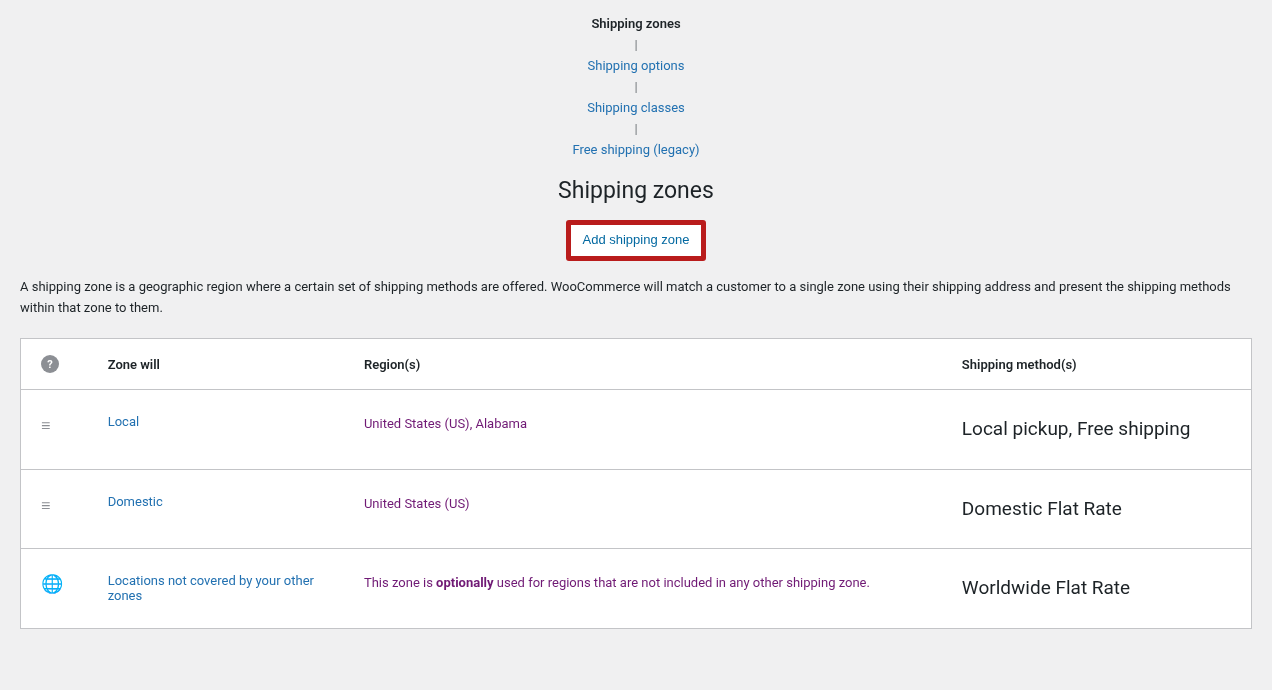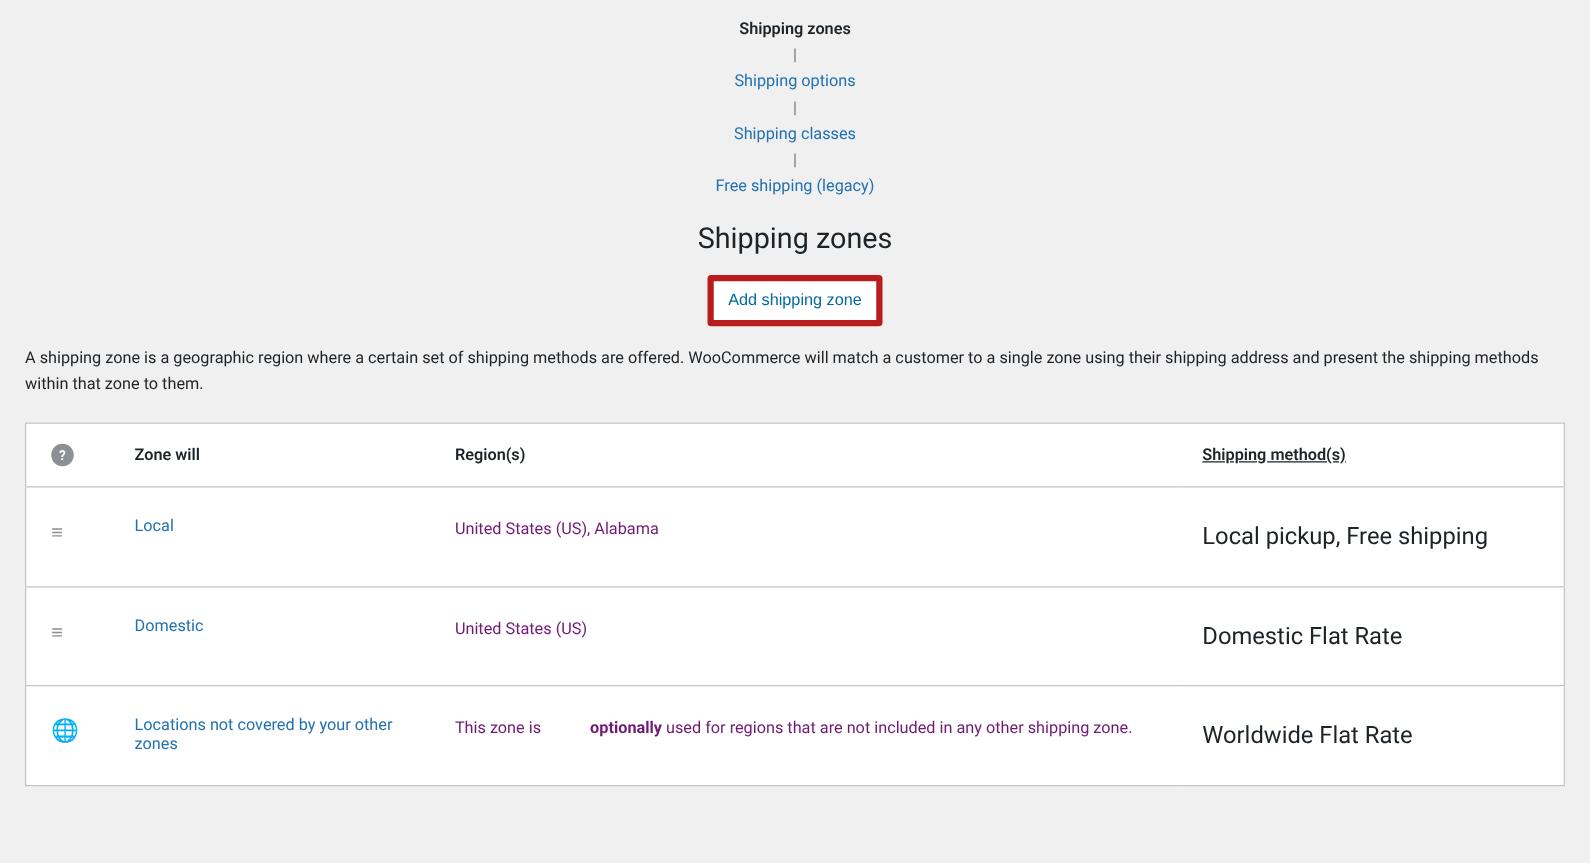--- a/index.html
+++ b/index.html
@@ -102,21 +102,20 @@
     .th-zone {
       width: 240px;
     }
 
     .th-region {
       width: 560px;
     }
 
     .th-method {
       width: 290px;
-      text-decoration: underline;
     }
 
     .table-row {
       border-bottom: 1px solid #c3c4c7;
     }
 
     .table-row:last-child {
       border-bottom: none;
     }
 
@@ -153,21 +152,20 @@
       line-height: 1.6;
     }
 
     .globe-icon {
       color: #8c8f94;
       font-size: 18px;
     }
 
     .optionally {
       font-weight: 700;
-      margin-left: 36px;
     }
 
     .help-icon {
       display: inline-flex;
       align-items: center;
       justify-content: center;
       width: 18px;
       height: 18px;
       background: #8c8f94;
       color: #fff;

